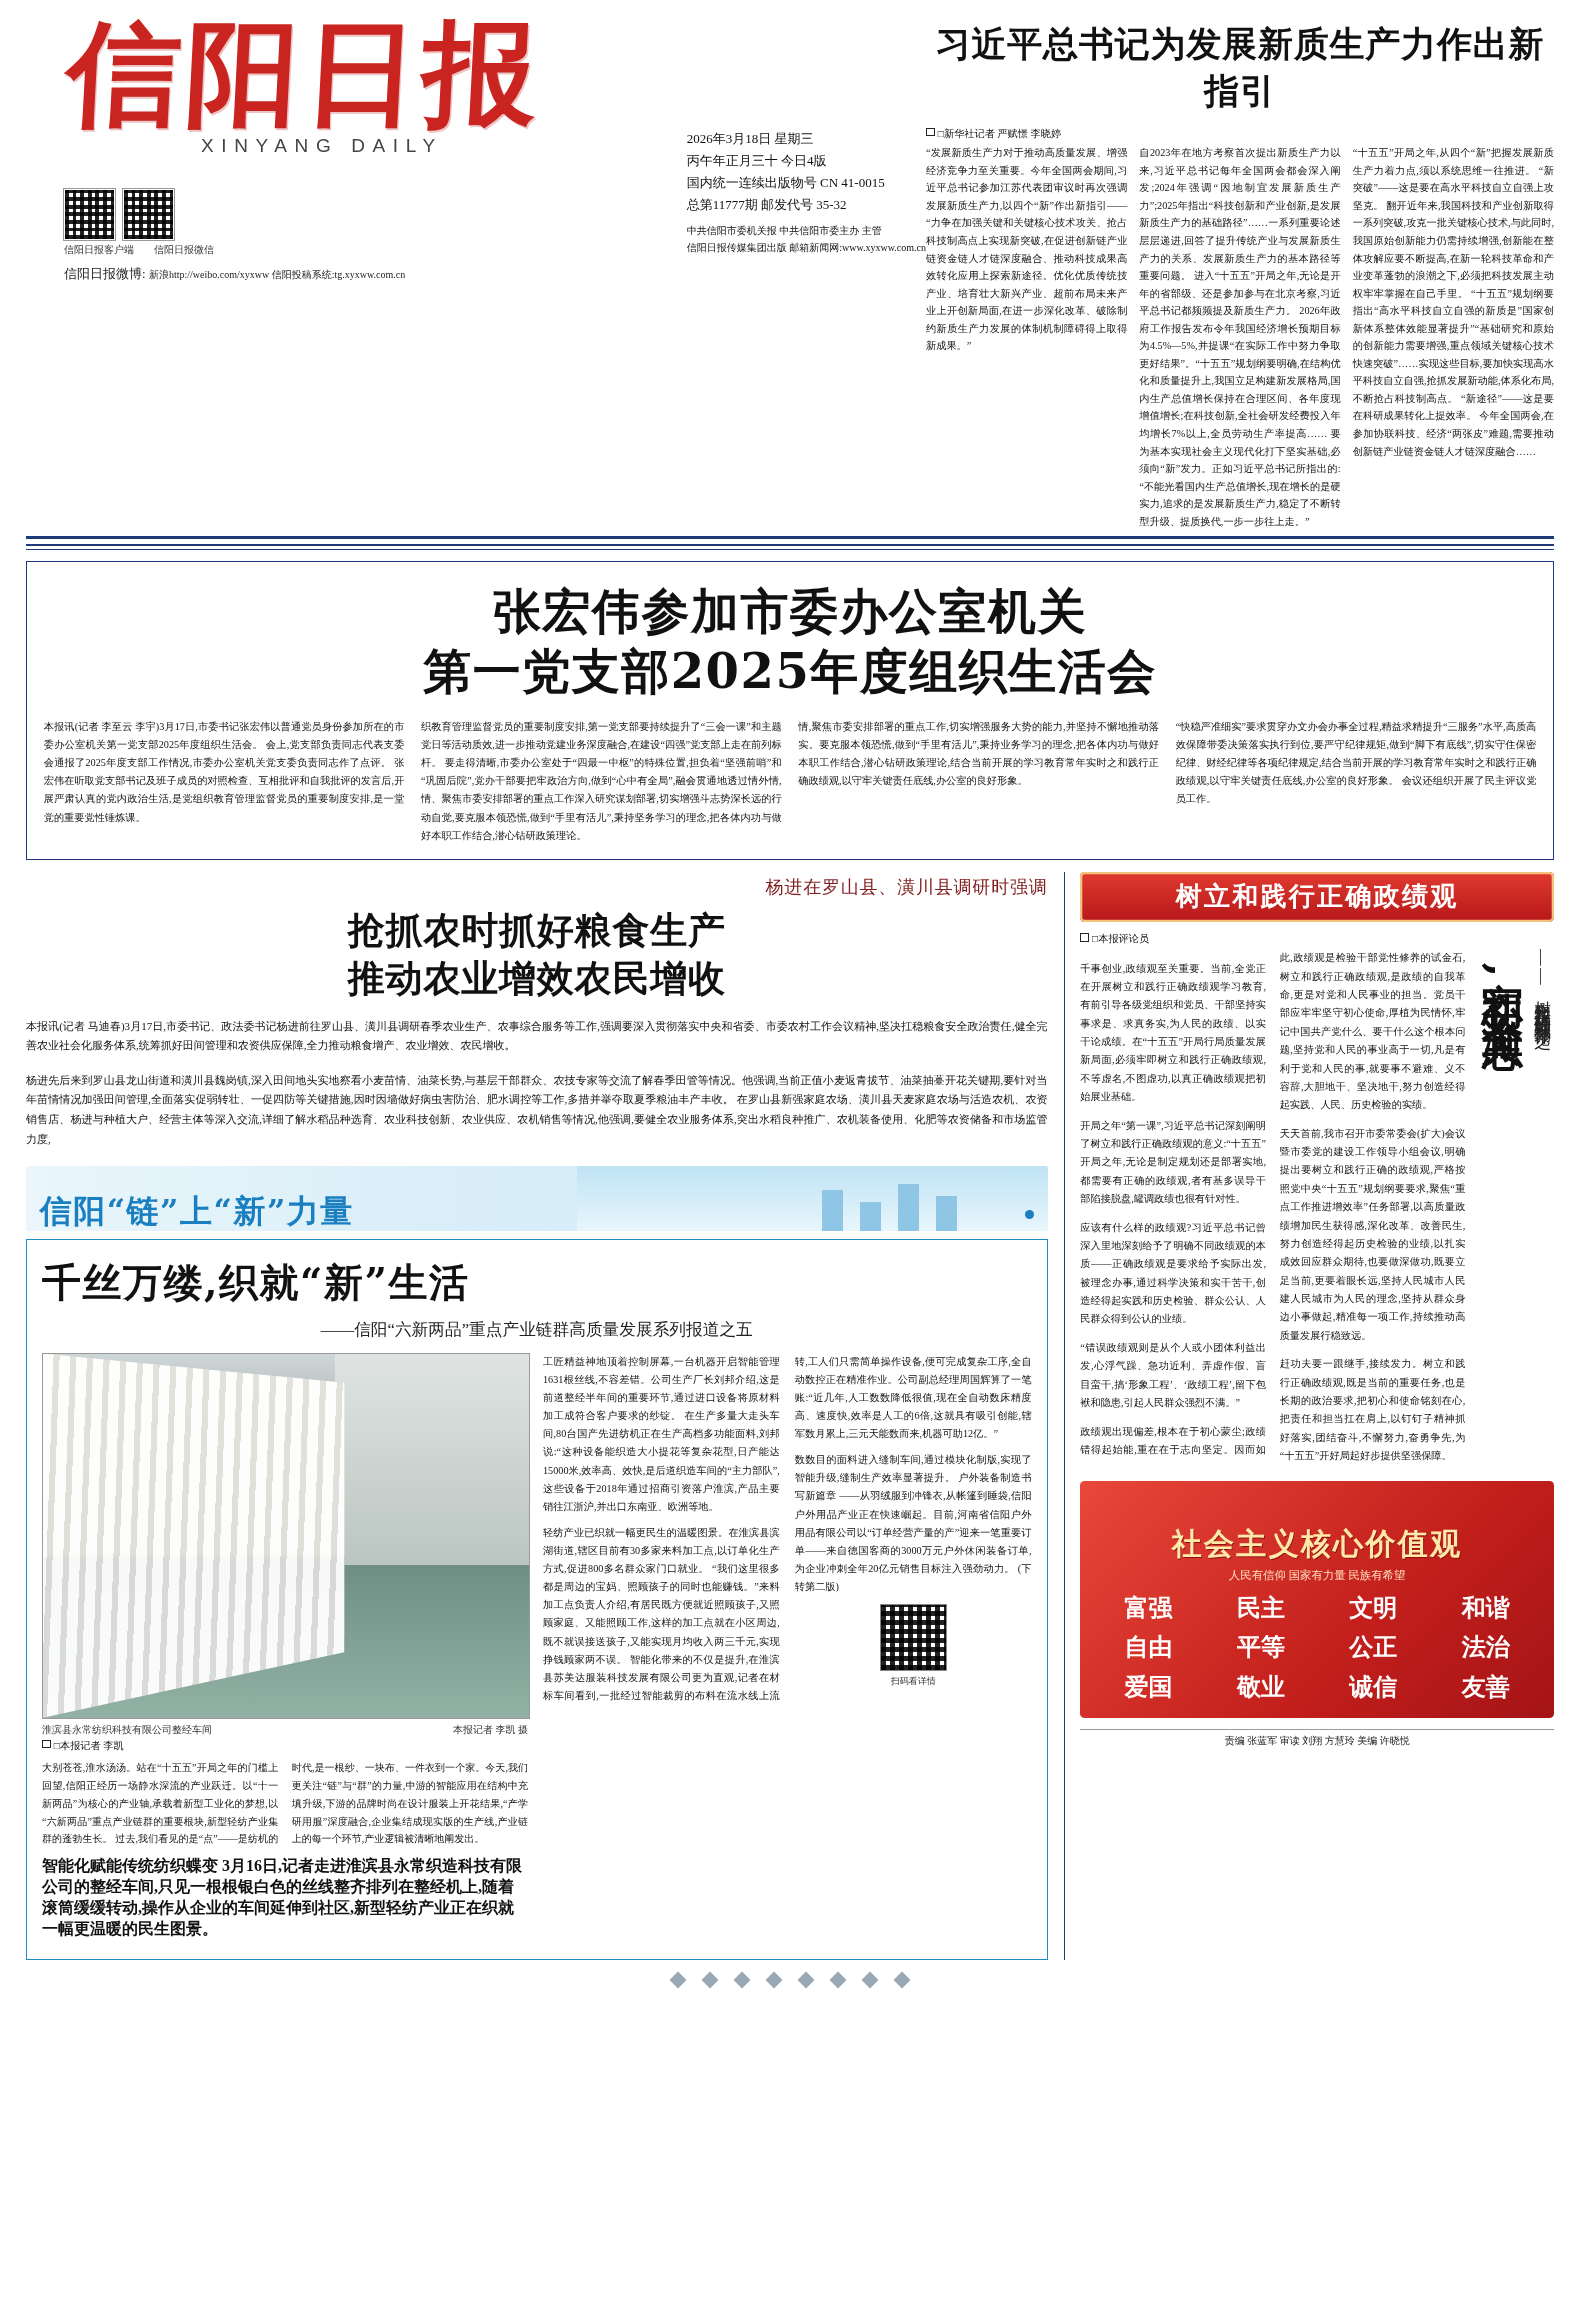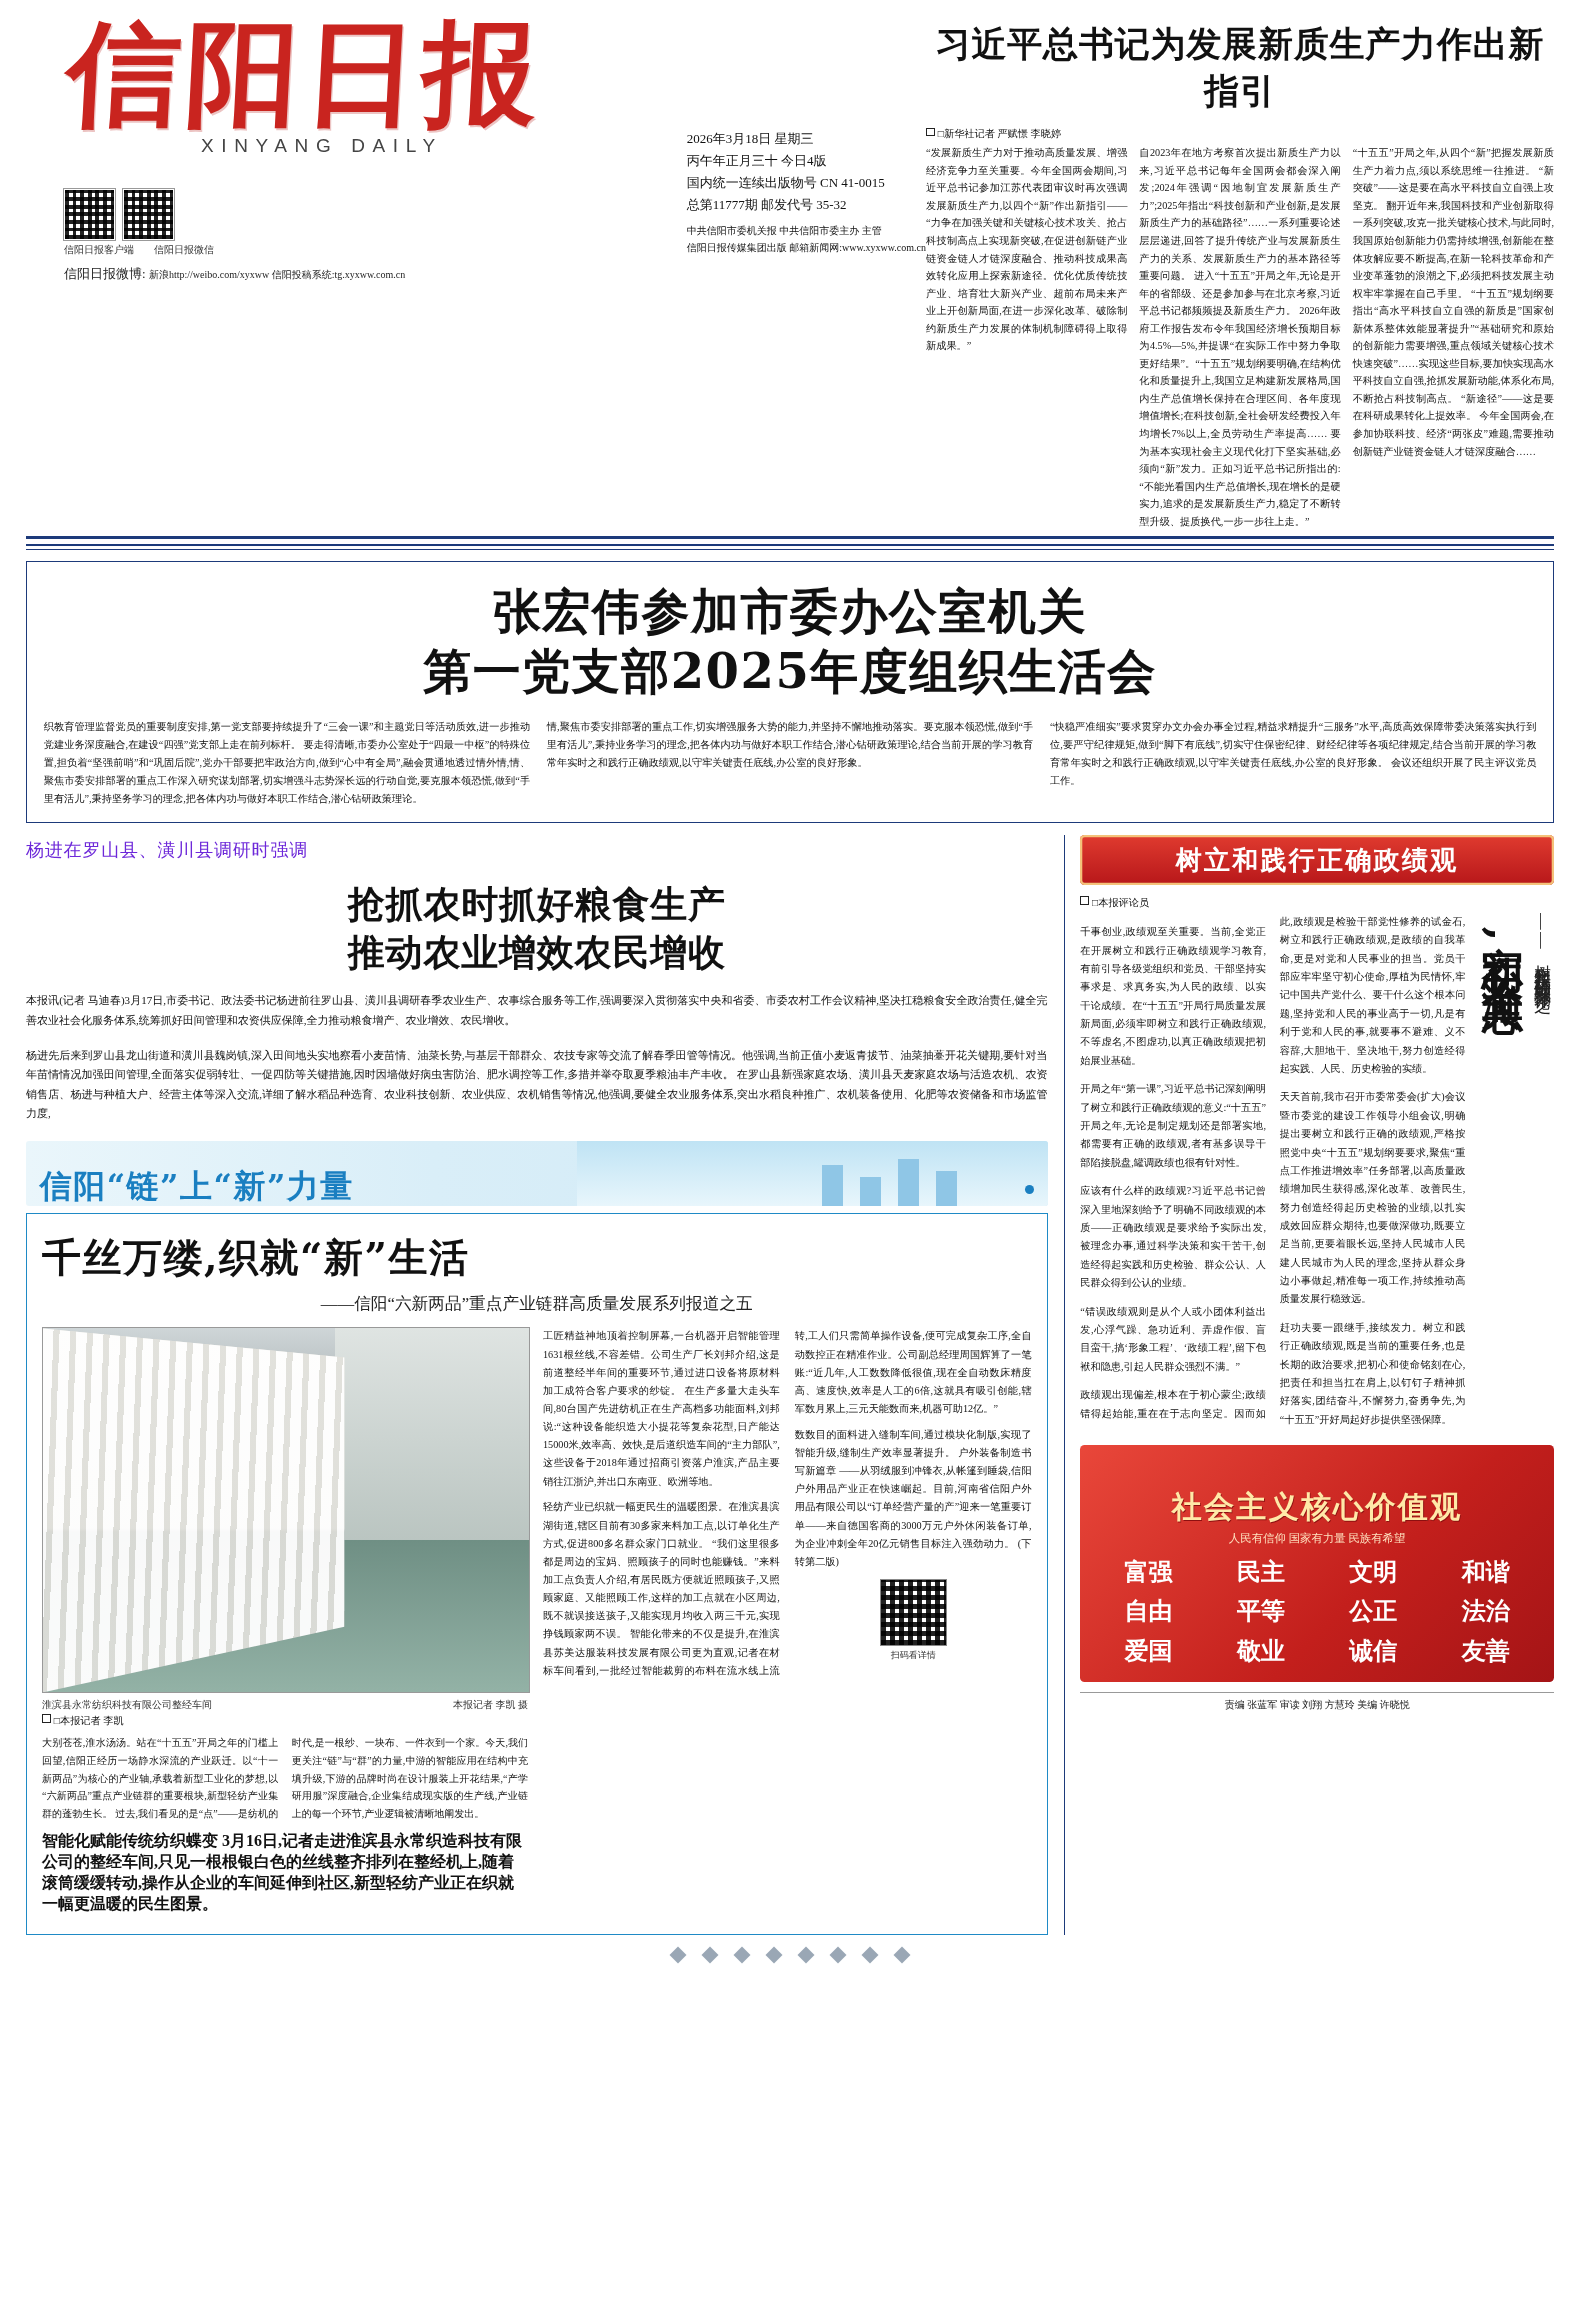--- a/index.html
+++ b/index.html
@@ -123,21 +123,21 @@
 
   
   .mid{
     display:flex;
     gap:16.7px;
   }
   .mid-left{flex:1 1 1048px;}
   .mid-right{width:486px;border-left:0.8px solid #1d3a7a;padding-left:15px;}
 
   .kicker{
-    text-align:left;font-size:18px;color:#6d28d9;margin:3px 0 18px;letter-spacing:0.8px;
+    text-align:right;font-size:18px;color:#7f1d1d;margin:3px 0 7px;letter-spacing:0.8px;
   }
   .h2{
     font-family:"DejaVu Serif", serif;
     font-weight:bold;
     font-size:37px;
     line-height:1.3;
     text-align:center;
     margin:0 0 15px;
     letter-spacing:0.8px;
   }
@@ -324,20 +324,23 @@
   </div>
 
   <div class="rule-double"></div>
 
   <div class="lead">
     <h1>
       <span>张宏伟参加市委办公室机关</span><br>
       <span>第一党支部2025年度组织生活会</span>
     </h1>
     <div class="cols">
+      <div class="col">本报讯(记者 李至云 李宇)3月17日,市委书记张宏伟以普通党员身份参加所在的市委办公室机关第一党支部2025年度组织生活会。
+会上,党支部负责同志代表支委会通报了2025年度支部工作情况,市委办公室机关党支委负责同志作了点评。
+张宏伟在听取党支部书记及班子成员的对照检查、互相批评和自我批评的发言后,开展严肃认真的党内政治生活,是党组织教育管理监督党员的重要制度安排,是一堂党的重要党性锤炼课。</div>
       <div class="col">织教育管理监督党员的重要制度安排,第一党支部要持续提升了“三会一课”和主题党日等活动质效,进一步推动党建业务深度融合,在建设“四强”党支部上走在前列标杆。
 要走得清晰,市委办公室处于“四最一中枢”的特殊位置,担负着“坚强前哨”和“巩固后院”,党办干部要把牢政治方向,做到“心中有全局”,融会贯通地透过情外情,情、聚焦市委安排部署的重点工作深入研究谋划部署,切实增强斗志势深长远的行动自觉,要克服本领恐慌,做到“手里有活儿”,秉持坚务学习的理念,把各体内功与做好本职工作结合,潜心钻研政策理论。</div>
       <div class="col">情,聚焦市委安排部署的重点工作,切实增强服务大势的能力,并坚持不懈地推动落实。要克服本领恐慌,做到“手里有活儿”,秉持业务学习的理念,把各体内功与做好本职工作结合,潜心钻研政策理论,结合当前开展的学习教育常年实时之和践行正确政绩观,以守牢关键责任底线,办公室的良好形象。</div>
       <div class="col">“快稳严准细实”要求贯穿办文办会办事全过程,精益求精提升“三服务”水平,高质高效保障带委决策落实执行到位,要严守纪律规矩,做到“脚下有底线”,切实守住保密纪律、财经纪律等各项纪律规定,结合当前开展的学习教育常年实时之和践行正确政绩观,以守牢关键责任底线,办公室的良好形象。
 会议还组织开展了民主评议党员工作。</div>
     </div>
   </div>
 
   <div class="mid">
 

